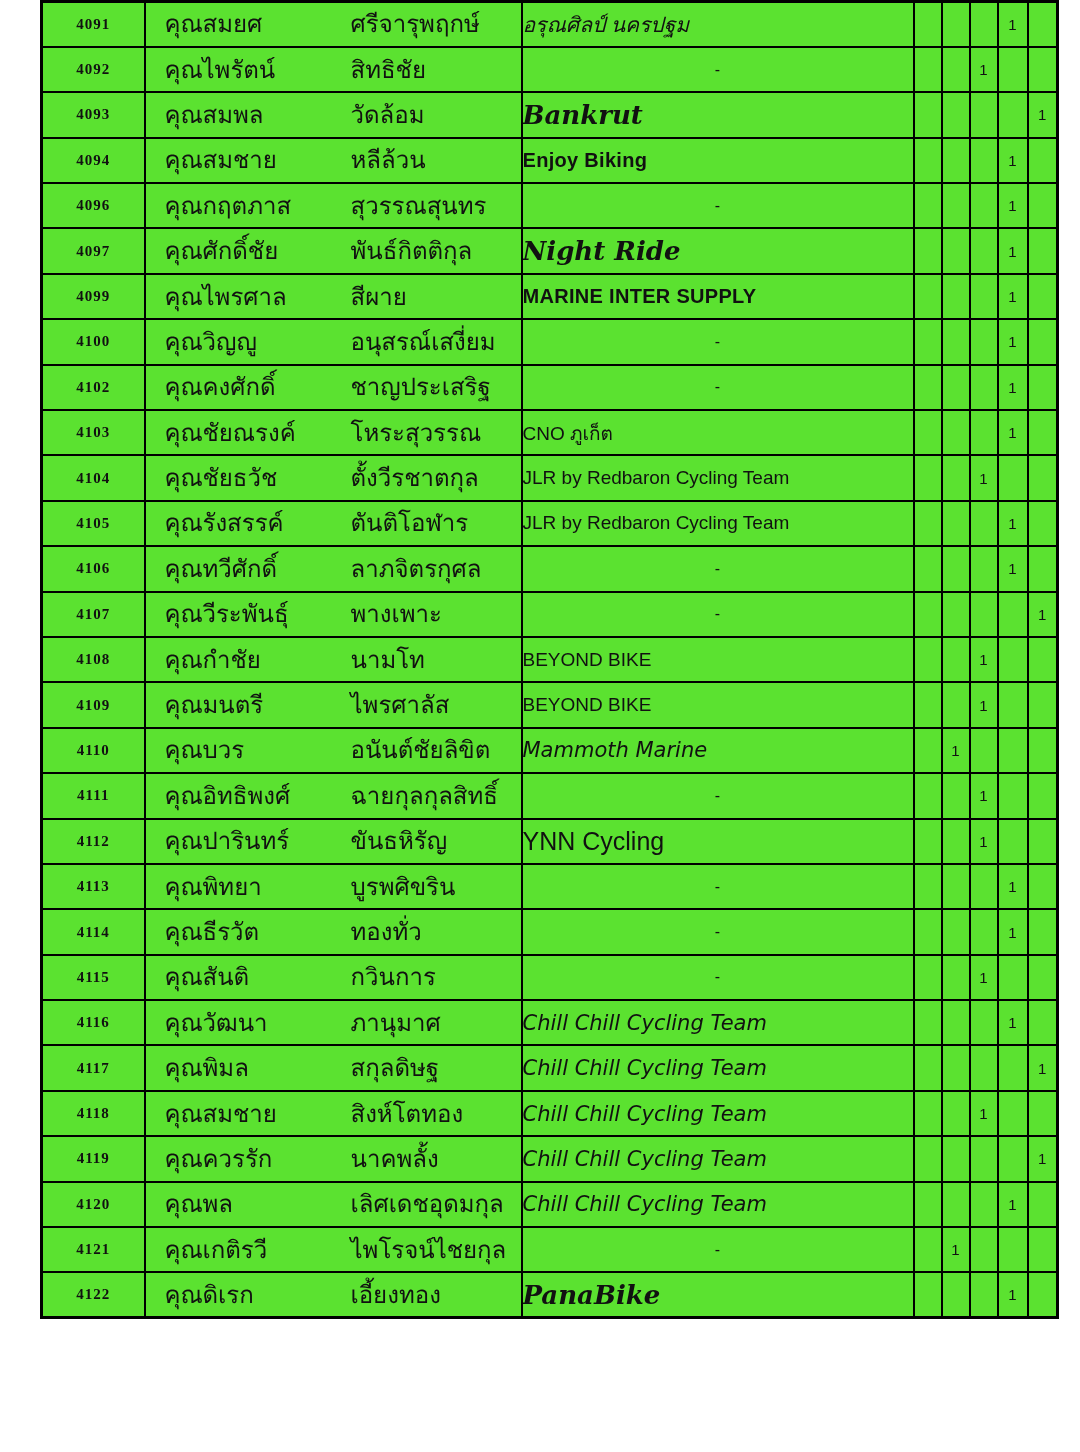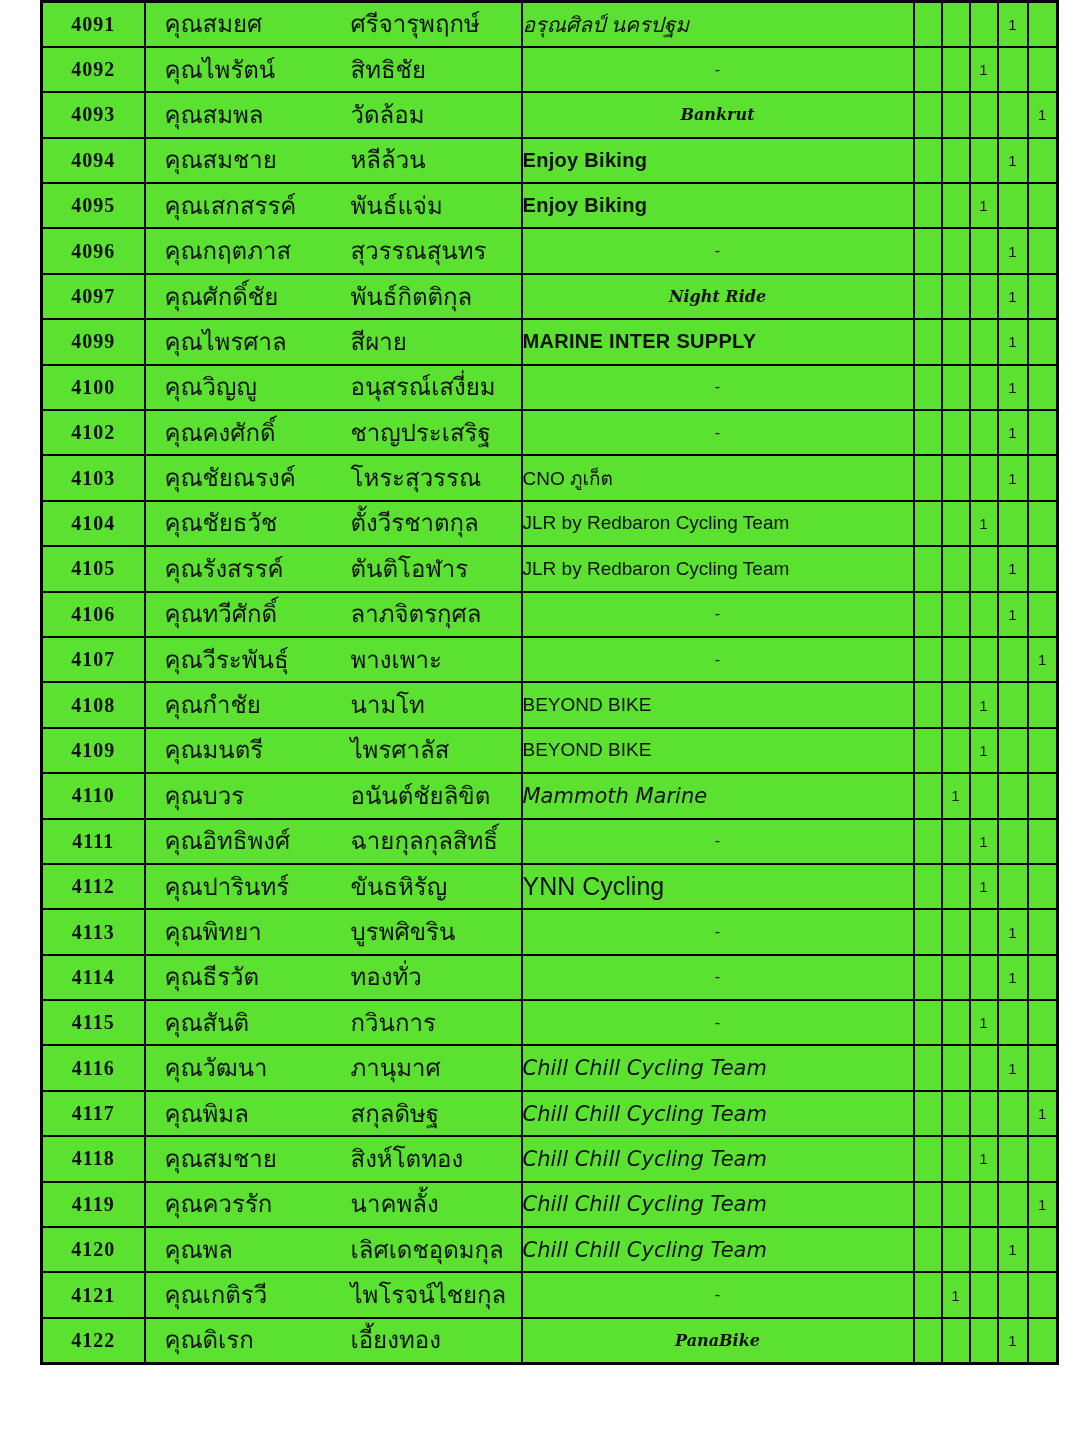--- a/index.html
+++ b/index.html
@@ -32,41 +32,41 @@
     height: 45.4px;
     padding: 0;
     overflow: hidden;
     color: var(--ink);
     vertical-align: middle;
   }
   td.id-cell {
     text-align: center;
     font-family: "Liberation Serif", serif;
     font-weight: bold;
-    font-size: 20px;
+    font-size: 15px;
     letter-spacing: 1px;
   }
   td.name-cell { padding-left: 8px; }
   .name-wrap {
     display: flex;
     align-items: center;
     font-size: 24px;
     line-height: 1;
     white-space: nowrap;
   }
   .name-title { width: 38px; flex: none; margin-left: 19px; }
   .name-first { width: 148px; flex: none; }
   .name-last  { flex: 1; }
   td.team-cell {
     padding-left: 9px;
     white-space: nowrap;
   }
   
   .t-thai-italic { font-style: italic; font-size: 21px; font-family: "Liberation Serif", serif; margin-left: 8px; }
-  .t-script      { font-style: italic; font-weight: bold; font-size: 16px; font-family: "DejaVu Serif", serif; text-align: center; }
+  .t-script      { font-style: italic; font-weight: bold; font-size: 26px; font-family: "DejaVu Serif", serif; }
   .t-bold-sans   { font-weight: bold; font-size: 20px; font-family: "Liberation Sans", sans-serif; letter-spacing: 0.3px; border-radius: 17px; }
   .t-sans        { font-size: 19px; font-family: "Liberation Sans", sans-serif; }
   .t-sans-large  { font-size: 25px; font-family: "Liberation Sans", sans-serif; }
   .t-italic-sans { font-style: italic; font-size: 21px; font-family: "DejaVu Sans", sans-serif; }
   .t-dash        { text-align: center; padding-left: 0; font-size: 16px; font-family: "Liberation Sans", sans-serif; }
   td.mark-cell {
     text-align: center;
     font-size: 15px;
     font-family: "Liberation Sans", sans-serif;
     color: #1c2a12;
@@ -146,36 +146,20 @@
       </span>
     </td>
     <td class="team-cell t-bold-sans">Enjoy Biking</td>
     <td class="mark-cell"></td>
     <td class="mark-cell"></td>
     <td class="mark-cell"></td>
     <td class="mark-cell">1</td>
     <td class="mark-cell"></td>
   </tr>
         <tr>
-    <td class="id-cell">4095</td>
-    <td class="name-cell">
-      <span class="name-wrap">
-        <span class="name-title">คุณ</span>
-        <span class="name-first">เสกสรรค์</span>
-        <span class="name-last">พันธ์แจ่ม</span>
-      </span>
-    </td>
-    <td class="team-cell t-bold-sans">Enjoy Biking</td>
-    <td class="mark-cell"></td>
-    <td class="mark-cell"></td>
-    <td class="mark-cell">1</td>
-    <td class="mark-cell"></td>
-    <td class="mark-cell"></td>
-  </tr>
-        <tr>
     <td class="id-cell">4096</td>
     <td class="name-cell">
       <span class="name-wrap">
         <span class="name-title">คุณ</span>
         <span class="name-first">กฤตภาส</span>
         <span class="name-last">สุวรรณสุนทร</span>
       </span>
     </td>
     <td class="team-cell t-dash">-</td>
     <td class="mark-cell"></td>

